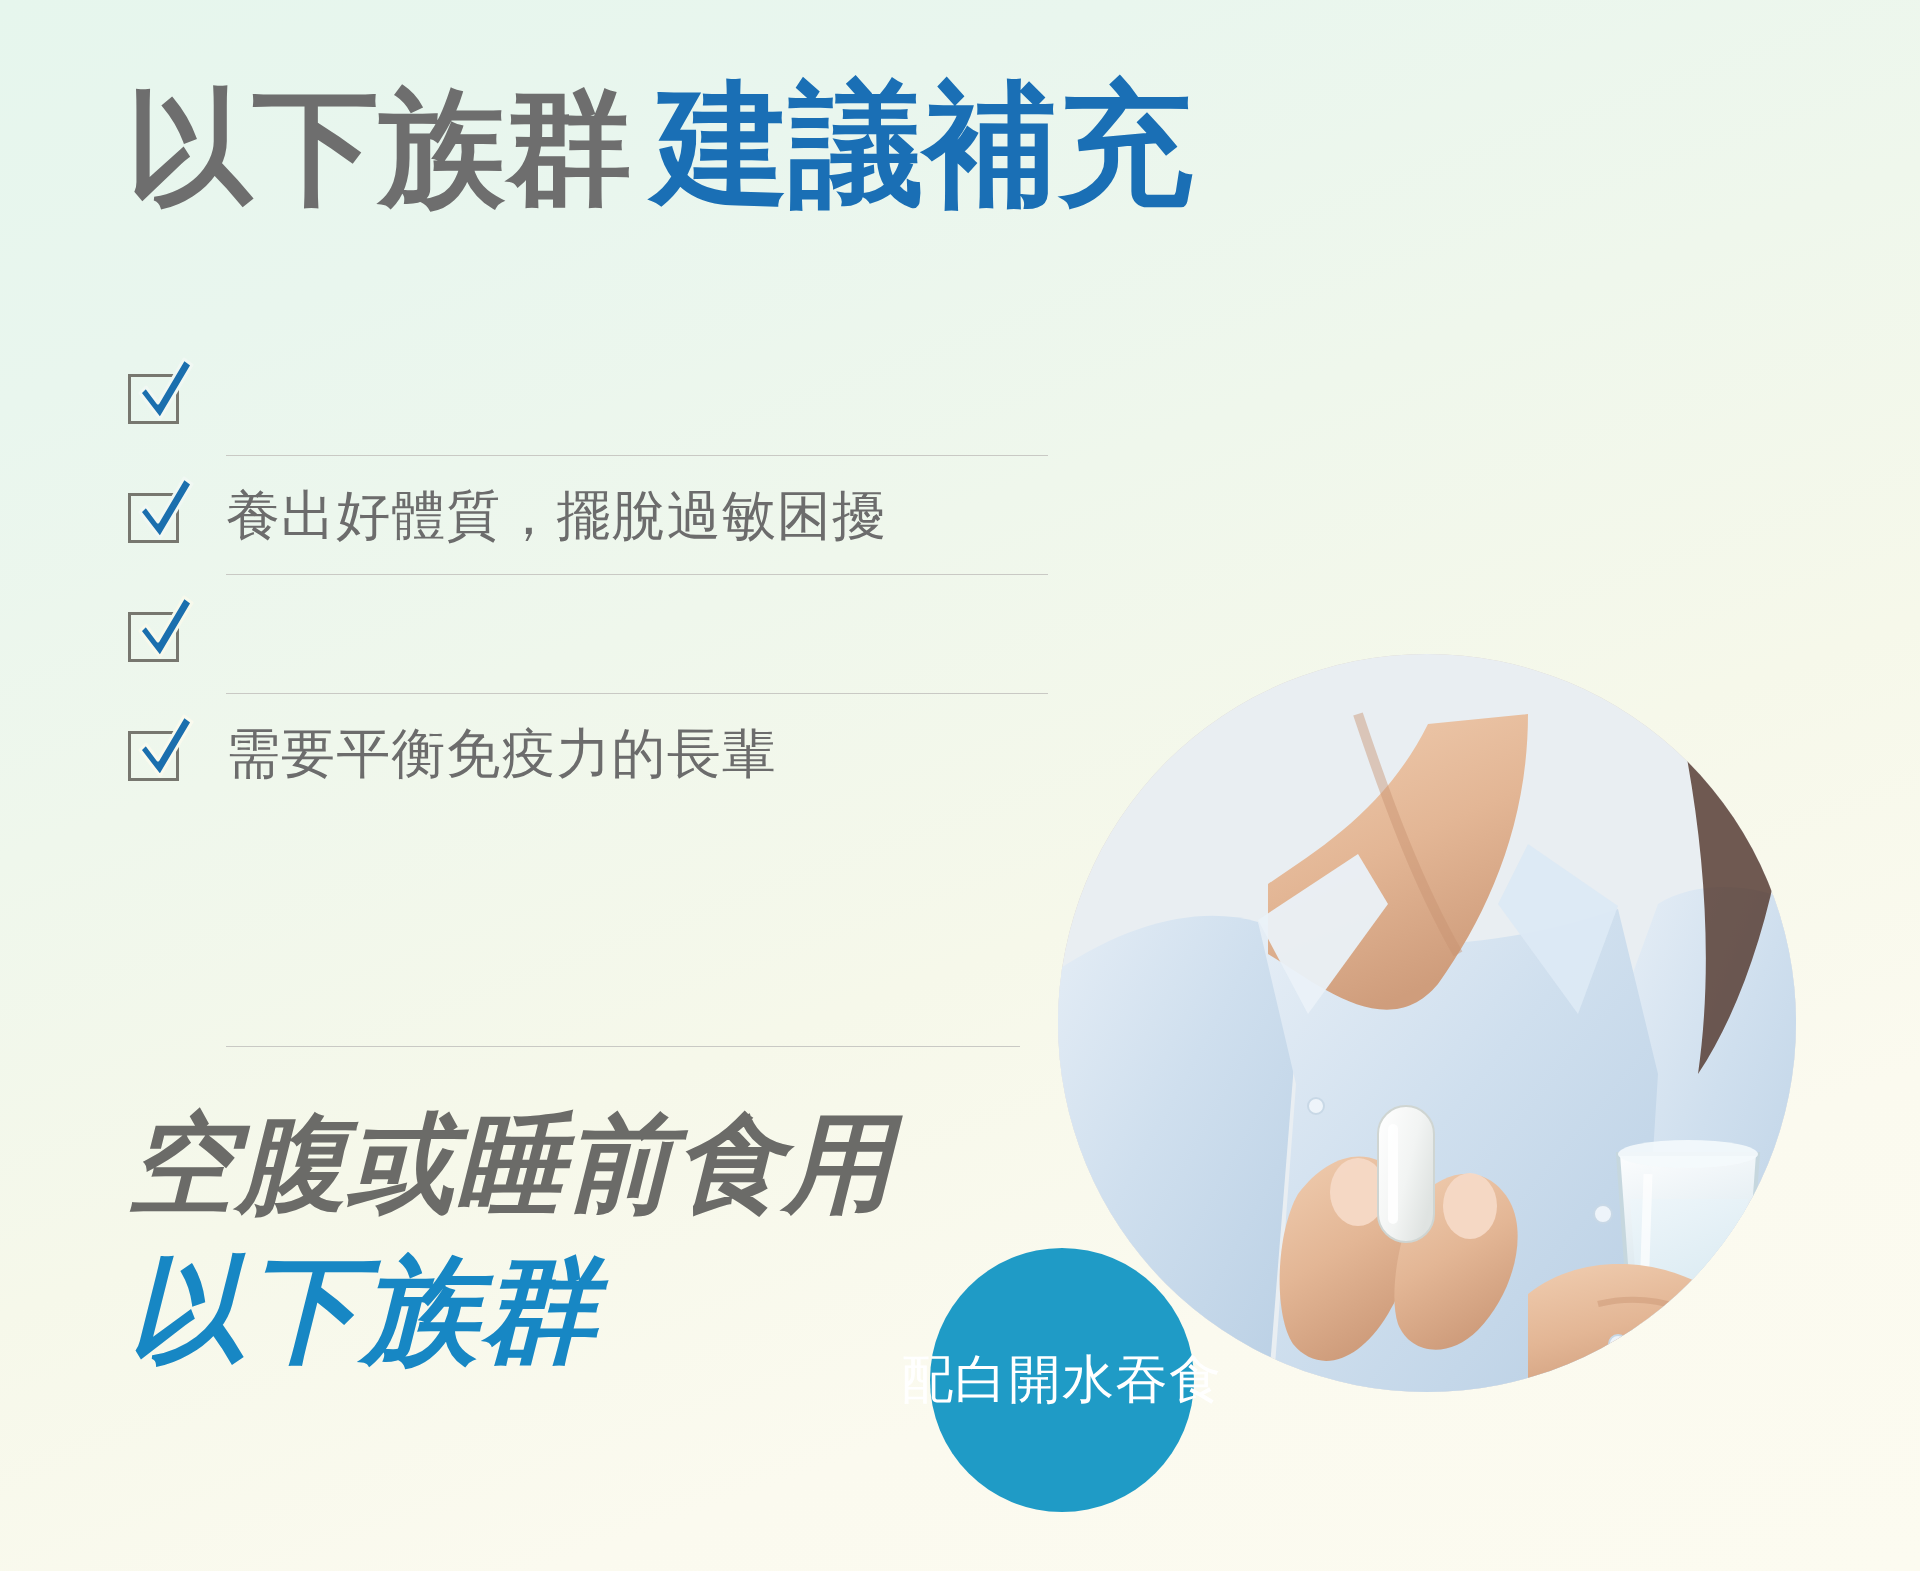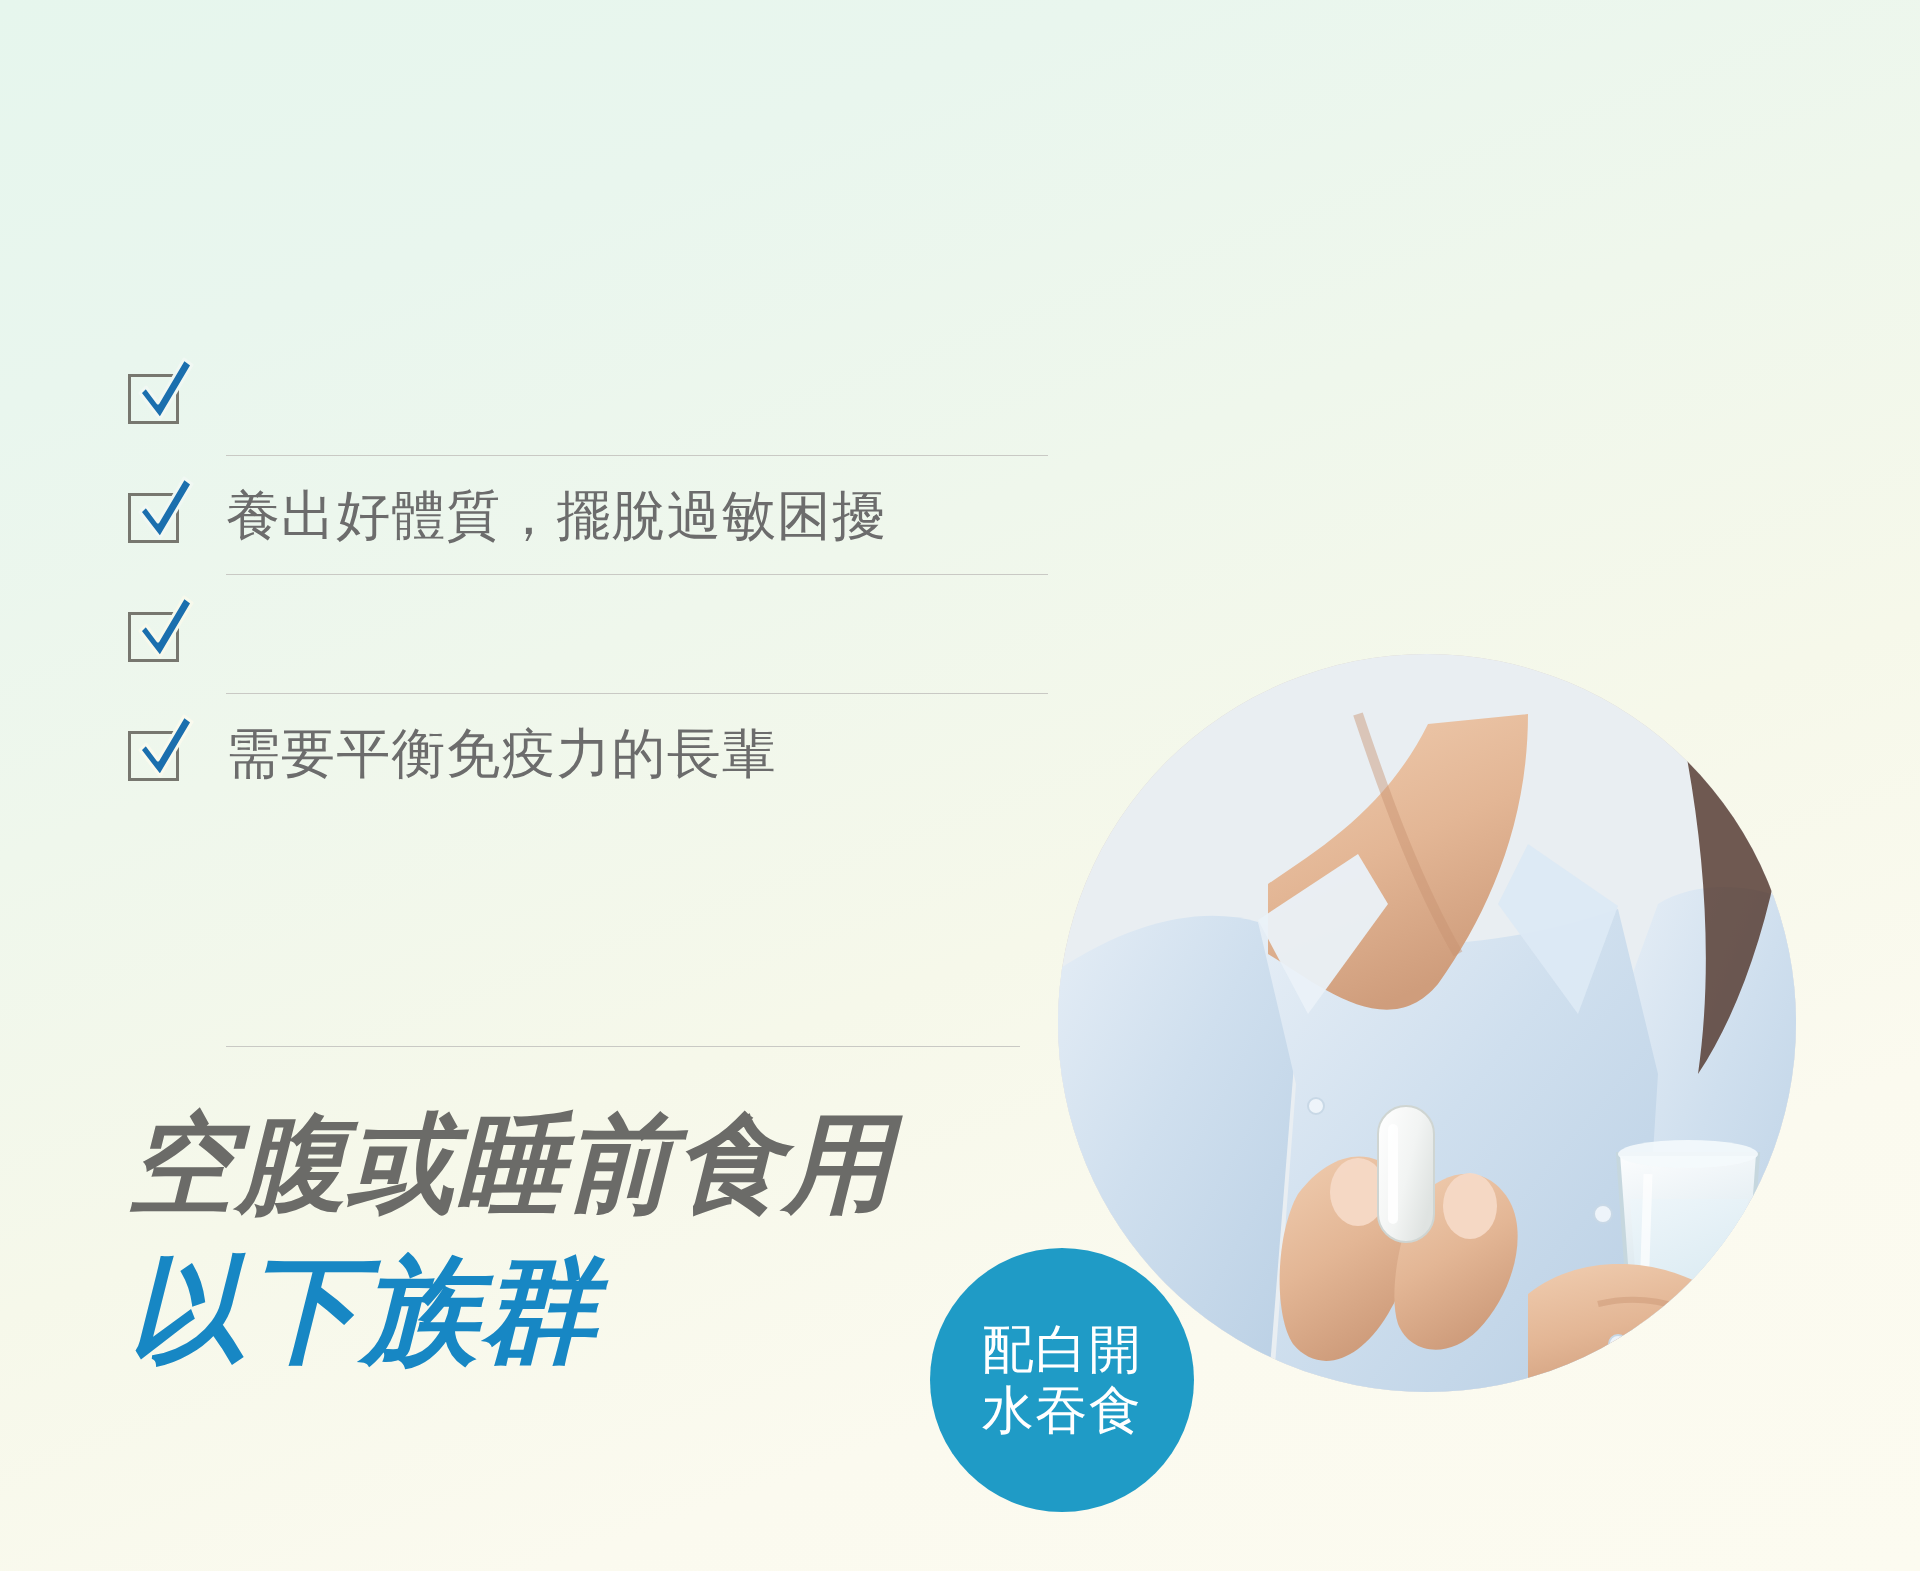--- a/index.html
+++ b/index.html
@@ -149,39 +149,42 @@
   
   #water-badge {
     position: absolute;
     left: 930px;
     top: 1248px;
     width: 264px;
     height: 264px;
     border-radius: 50%;
     background: #1f9bc6;
     display: flex;
-    flex-direction: column;
+    flex-direction: row;
     align-items: center;
     justify-content: center;
     z-index: 5;
   }
   #water-badge span {
     color: #ffffff;
     font-size: 52px;
     font-weight: 500;
     line-height: 1.18;
     letter-spacing: 0.03em;
     white-space: nowrap;
   }
 </style>
 </head>
 <body>
 
 <div id="poster">
 
+  <div class="headline">
+    <span class="hl-gray">以下族群</span><span class="hl-blue">建議補充</span>
+  </div>
 
   <div id="checklist">
 
     <div class="check-row">
       <span class="cbox">
         <span class="sq"></span>
         <svg class="tick" viewBox="0 0 66 70" aria-hidden="true">
           <path d="M10 36 L16 30 L28 46 L54 2 L62 8 L30 62 Z" fill="#1b6fae" stroke="#f1f8f3" stroke-width="3" stroke-linejoin="round"></path>
         </svg>
       </span>

